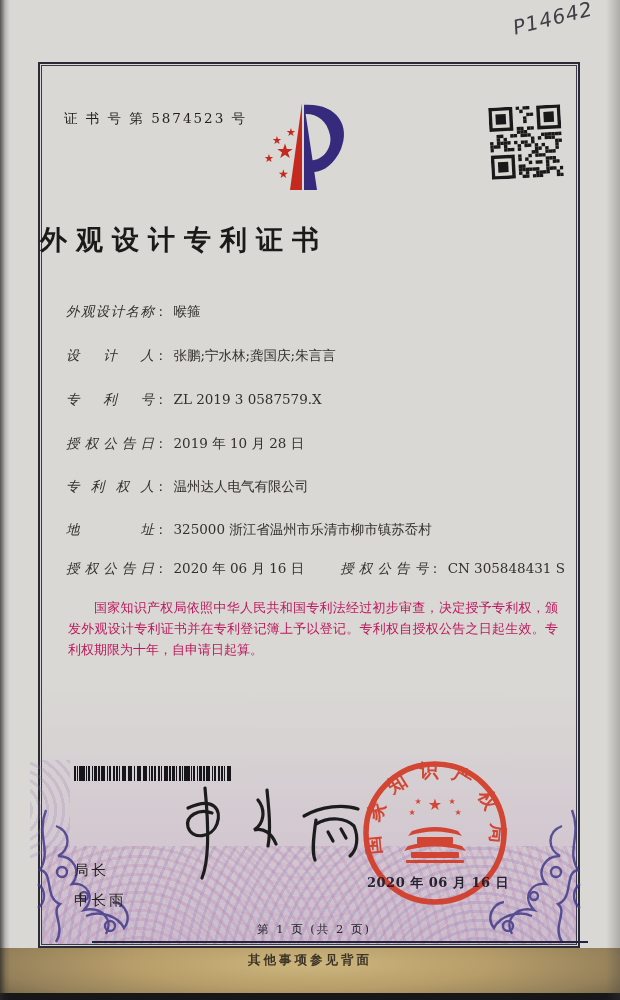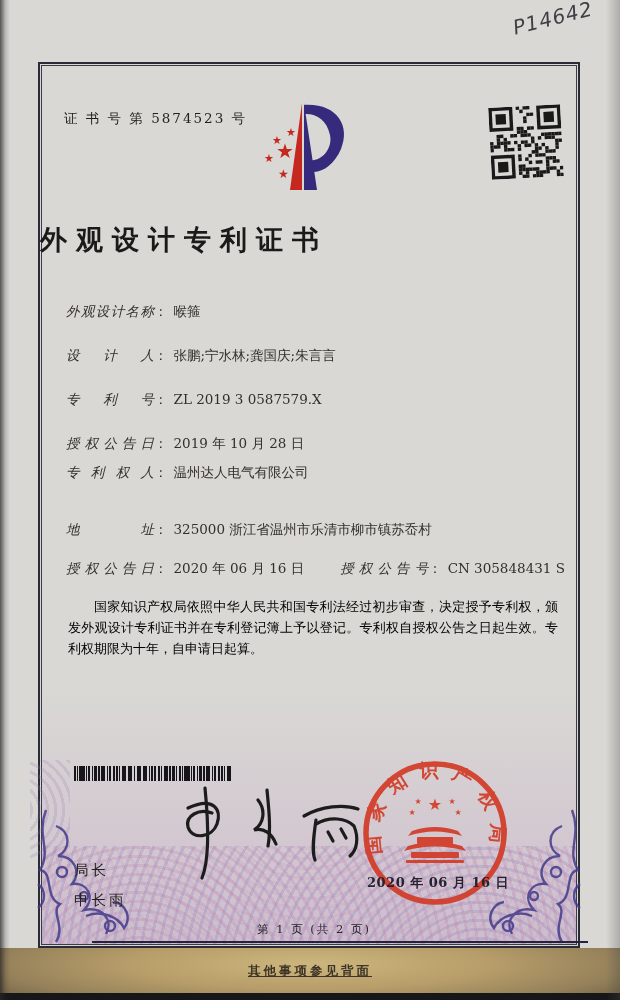--- a/index.html
+++ b/index.html
@@ -21,21 +21,21 @@
   .certno{position:absolute;left:64px;top:110px;font-size:13.5px;letter-spacing:2px;color:#221f1c;z-index:2;}
   .logo{position:absolute;left:238px;top:96px;width:118px;height:104px;z-index:2;}
   .qr{position:absolute;left:490px;top:106px;width:72px;height:72px;transform:rotate(-3deg);z-index:2;}
   .title{position:absolute;left:40px;right:44px;top:222px;text-align:left;z-index:2;
       font-size:27px;font-weight:bold;letter-spacing:9px;color:#1b1a18;}
   .frow{position:absolute;left:66px;width:500px;font-size:13.5px;color:#33302c;z-index:2;white-space:nowrap;}
   .flabel{display:inline-block;width:88px;text-align:justify;text-align-last:justify;vertical-align:bottom;font-style:italic;}
   .fval{margin-left:6px;}
   .fpair2{margin-left:36px;}
   .para{position:absolute;left:68px;width:490px;font-size:13px;line-height:21px;z-index:2;
-      text-align:justify;text-indent:2em;color:#000000;font-family:Liberation Mono, monospace;}
+      text-align:justify;text-indent:2em;color:#be185d;}
   .barcode{position:absolute;left:74px;top:766px;width:158px;height:15px;z-index:3;
       background:
         repeating-linear-gradient(90deg,#15151a 0 1px,rgba(0,0,0,0) 1px 3px),
         repeating-linear-gradient(90deg,#15151a 0 2px,rgba(0,0,0,0) 2px 7px),
         repeating-linear-gradient(90deg,#15151a 0 1px,rgba(0,0,0,0) 1px 5px);}
   .signer{position:absolute;left:74px;z-index:3;font-size:14.5px;color:#242220;letter-spacing:3px;margin-top:39px;}
   .sig{position:absolute;left:158px;top:778px;width:220px;height:110px;z-index:3;}
   .seal{position:absolute;left:360px;top:758px;width:150px;height:150px;z-index:3;opacity:.93;}
   .sealdate{position:absolute;left:366px;top:874px;width:144px;text-align:center;z-index:4;
       font-size:13px;font-weight:bold;color:#262230;letter-spacing:.5px;}
@@ -47,22 +47,22 @@
   .flourish{position:absolute;width:118px;height:140px;z-index:2;}
   .flourish.left{left:26px;top:806px;}
   .flourish.right{left:474px;top:806px;transform:scaleX(-1);}
   .sidewave{position:absolute;left:30px;top:760px;width:40px;height:100px;z-index:1;opacity:.7;
       background:repeating-radial-gradient(circle at -40% 50%, rgba(150,120,185,.30) 0 3px, rgba(0,0,0,0) 3px 8px);}
   .pageinfo{position:absolute;left:8px;right:0;top:922px;text-align:center;z-index:4;
       font-size:11.5px;letter-spacing:2px;color:#26242c;}
   .bottomline{position:absolute;left:92px;top:941px;width:496px;height:2px;background:#23233a;z-index:4;}
   .below{position:absolute;left:0;top:948px;width:620px;height:46px;z-index:5;
       background:radial-gradient(ellipse 65% 120% at 50% 35%, #cdb67e 0%, #b79d69 45%, #94805a 78%, #716042 100%);}
-  .backnote{padding-top:15px;text-align:center;font-size:12.5px;font-weight:bold;
-      letter-spacing:3px;color:#3c3426;text-decoration:underline;}
+  .backnote{padding-top:4px;text-align:center;font-size:12.5px;font-weight:bold;
+      letter-spacing:3px;color:#3c3426;}
   .bstrip{position:absolute;left:0;top:993px;width:620px;height:7px;background:#17171a;z-index:6;}
 </style>
 </head>
 <body>
 
 <div class="scan">
 
   <div class="pink-tint"></div>
   <div class="frame"></div>
 
@@ -219,21 +219,21 @@
   </div>
   <div class="frow" style="top:347px">
     <span class="flabel">设计人</span><span>：</span><span class="fval">张鹏;宁水林;龚国庆;朱言言</span>
   </div>
   <div class="frow" style="top:391px">
     <span class="flabel">专利号</span><span>：</span><span class="fval">ZL 2019 3 0587579.X</span>
   </div>
   <div class="frow" style="top:435px">
     <span class="flabel">授权公告日</span><span>：</span><span class="fval">2019 年 10 月 28 日</span>
   </div>
-  <div class="frow" style="top:464px">
+  <div class="frow" style="top:478px">
     <span class="flabel">专利权人</span><span>：</span><span class="fval">温州达人电气有限公司</span>
   </div>
   <div class="frow" style="top:521px">
     <span class="flabel">地址</span><span>：</span><span class="fval">325000 浙江省温州市乐清市柳市镇苏岙村</span>
   </div>
   <div class="frow" style="top:560px">
     <span><span class="flabel">授权公告日</span><span>：</span><span class="fval">2020 年 06 月 16 日</span></span><span class="fpair2"><span class="flabel">授权公告号</span><span>：</span><span class="fval">CN 305848431 S</span></span>
   </div>
 
   <div class="para" style="top:597px">国家知识产权局依照中华人民共和国专利法经过初步审查，决定授予专利权，颁发外观设计专利证书并在专利登记簿上予以登记。专利权自授权公告之日起生效。专利权期限为十年，自申请日起算。</div>

